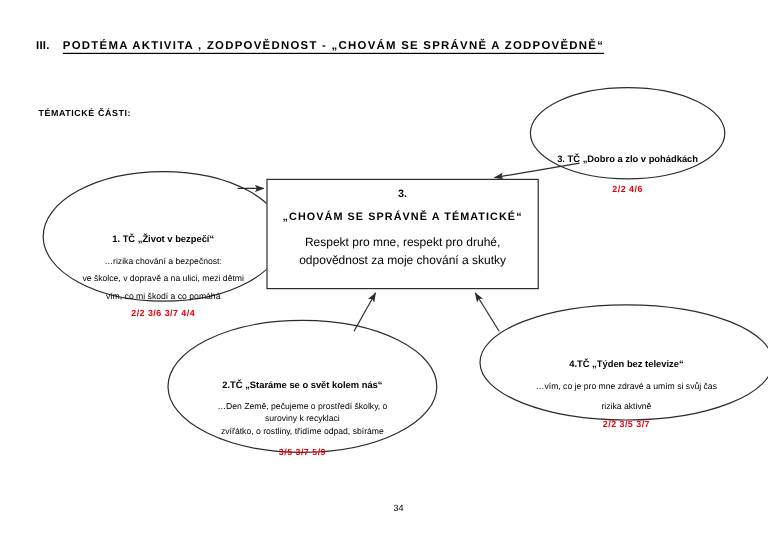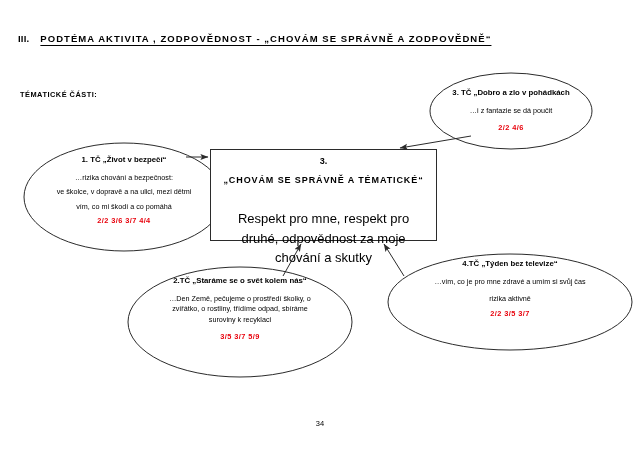--- a/index.html
+++ b/index.html
@@ -13,21 +13,21 @@
     height: 453px;
     position: relative;
     overflow: hidden;
     font-family: "Liberation Sans", sans-serif;
     color: #000000;
     -webkit-font-smoothing: antialiased;
   }
 
   .page {
     position: absolute;
-    left: 0; top: 0;
+    left: 12px; top: 0;
     width: 624px;
     height: 453px;
   }
 
   
   .heading-row {
     position: absolute;
     left: 18px;
     top: 33px;
     display: flex;
@@ -91,38 +91,38 @@
   }
   .center-title {
     font-size: 9px;
     font-weight: bold;
     text-align: center;
     line-height: 1.45;
     letter-spacing: 0.9px;
     margin-bottom: 8px;
   }
   .center-sub {
-    font-size: 13px;
+    font-size: 10px;
     text-align: center;
     line-height: 1.5;
     padding: 0 8px;
-    margin-top: 14px;
   }
 
   
   .node {
     position: absolute;
     text-align: center;
     box-sizing: border-box;
   }
   .node .n-title {
     font-size: 7.8px;
     font-weight: bold;
     line-height: 1.4;
     white-space: nowrap;
+    margin-top: 40px;
   }
   .node .n-line {
     font-size: 7.2px;
     line-height: 1.45;
   }
   .node .n-codes {
     font-size: 7.4px;
     font-weight: bold;
     letter-spacing: 0.4px;
   }
@@ -195,31 +195,30 @@
     <div class="n-line">ve školce, v dopravě a na ulici, mezi dětmi</div>
     <div class="sp-xs"></div>
     <div class="n-line">vím, co mi škodí a co pomáhá</div>
     <div class="sp-xs"></div>
     <div class="n-codes" style="color: rgb(232, 0, 11);">2/2   3/6   3/7   4/4</div>
   </div>
 
   <div class="node" id="node-3">
     <div class="n-title">3. TČ „Dobro a zlo v pohádkách</div>
     <div class="sp-sm"></div>
-    <div class="n-line">…i z fantazie se dá poučit</div>
     <div class="sp-sm"></div>
     <div class="n-codes" style="color: rgb(232, 0, 11);">2/2   4/6</div>
   </div>
 
   <div class="node" id="node-2">
     <div class="n-title">2.TČ „Staráme  se o svět kolem nás“</div>
     <div class="sp-sm"></div>
     <div class="n-line">…Den Země, pečujeme o prostředí školky, o</div>
+    <div class="n-line">suroviny k recyklaci</div>
     <div class="n-line">zvířátko, o rostliny, třídíme odpad, sbíráme</div>
-    <div class="n-line">suroviny k recyklaci</div>
     <div class="sp-sm"></div>
     <div class="n-codes" style="color: rgb(232, 0, 11);">3/5   3/7   5/9</div>
   </div>
 
   <div class="node" id="node-4">
     <div class="n-title">4.TČ „Týden  bez  televize“</div>
     <div class="sp-sm"></div>
     <div class="n-line">…vím, co je pro mne zdravé a umím si svůj čas</div>
     <div class="sp-sm"></div>
     <div class="n-line">rizika aktivně</div>

